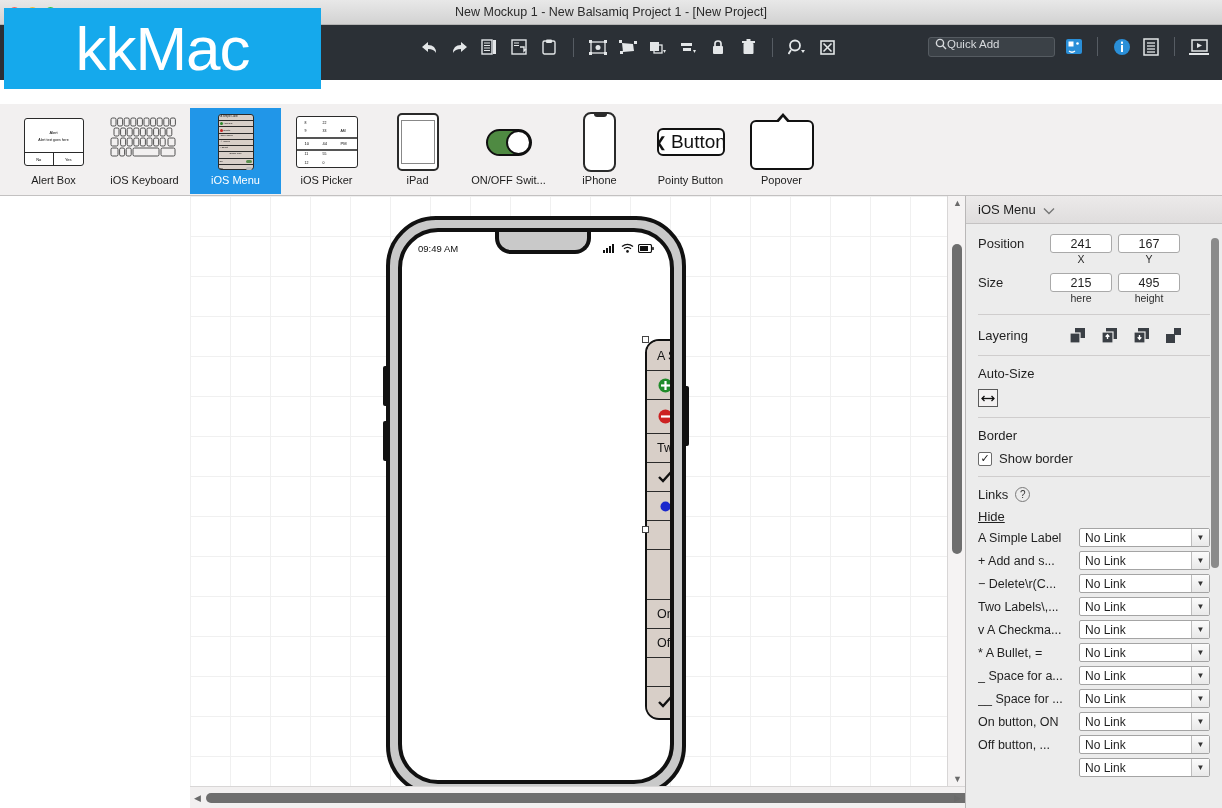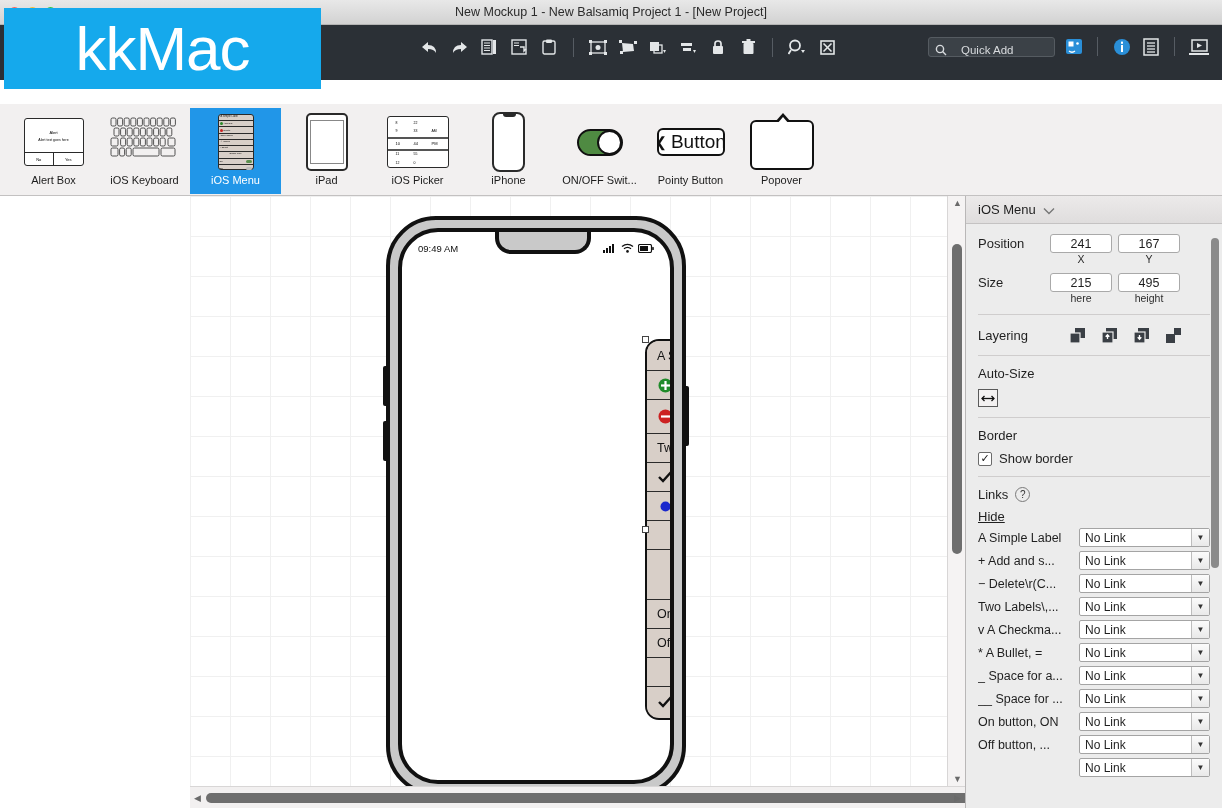--- a/index.html
+++ b/index.html
@@ -31,21 +31,21 @@
   .tbicon {
     width: 22px; height: 22px; display: flex; align-items: center; justify-content: center;
     color: #e3e6e8;
   }
   .tbsep { width: 1px; height: 19px; background: #565c63; margin: 0 5px; }
 
   .qa-wrap { position: absolute; right: 13px; top: 11px; display: flex; align-items: center; gap: 8px; }
   .quickadd {
     width: 127px; height: 20px; border-radius: 3px;
     background: #3b4147; border: 1px solid #555b61;
-    display: flex; align-items: flex-end; padding-left: 6px; gap: 14px;
+    display: flex; align-items: flex-start; padding-left: 6px; gap: 0;
   }
   .quickadd .qlabel { font-size: 11.5px; color: #d8dbde; }
   .qicon { width: 21px; height: 21px; display:flex; align-items:center; justify-content:center; }
 
   
   .tabsbar {
     position: absolute; left: 0; top: 80px; width: 1222px; height: 24px;
     background: #eceaea; border-bottom: 1px solid #c9c7c7;
     display: flex; align-items: center; justify-content: center; gap: 4px;
   }
@@ -484,29 +484,20 @@
               <span style="font-size:2.4px">Off</span>
               <span style="width:6px;height:3px;background:#bbb;border-radius:2px"></span>
             </div>
         </div>
       </div>
       <span class="plabel">iOS Menu</span>
     </div>
 
     <div class="pal-item">
       <div class="pthumb">
-        <div style="width:42px;height:58px;border:2.5px solid #2a2a2a;border-radius:5px;background:#fff;padding:5px 2px;">
-          <div style="width:100%;height:100%;border:1px solid #888;background:#fff"></div>
-        </div>
-      </div>
-      <span class="plabel">iPad</span>
-    </div>
-
-    <div class="pal-item">
-      <div class="pthumb">
         <div class="mini-card" style="width:62px;height:52px;position:relative;">
           <div style="position:absolute;left:0;right:0;top:20px;height:1.5px;background:#555"></div>
           <div style="position:absolute;left:0;right:0;top:32px;height:1.5px;background:#555"></div>
           <div style="position:absolute;left:8px;top:4px;font-size:3.5px">8</div>
           <div style="position:absolute;left:26px;top:4px;font-size:3.5px">22</div>
           <div style="position:absolute;left:8px;top:12px;font-size:3.5px">9</div>
           <div style="position:absolute;left:26px;top:12px;font-size:3.5px">33</div>
           <div style="position:absolute;left:44px;top:12px;font-size:3.5px">AM</div>
           <div style="position:absolute;left:8px;top:24px;font-size:4px">10</div>
           <div style="position:absolute;left:26px;top:24px;font-size:4px">44</div>
@@ -515,34 +506,43 @@
           <div style="position:absolute;left:26px;top:35px;font-size:3.5px">55</div>
           <div style="position:absolute;left:8px;top:44px;font-size:3.5px">12</div>
           <div style="position:absolute;left:26px;top:44px;font-size:3.5px">0</div>
         </div>
       </div>
       <span class="plabel">iOS Picker</span>
     </div>
 
     <div class="pal-item">
       <div class="pthumb">
-        <div style="width:33px;height:60px;border:2px solid #2a2a2a;border-radius:8px;background:#fff;position:relative;">
-          <div style="position:absolute;left:9px;top:-1px;width:13px;height:4px;background:#2a2a2a;border-radius:0 0 3px 3px"></div>
-        </div>
-      </div>
-      <span class="plabel">iPhone</span>
+        <div style="width:42px;height:58px;border:2.5px solid #2a2a2a;border-radius:5px;background:#fff;padding:5px 2px;">
+          <div style="width:100%;height:100%;border:1px solid #888;background:#fff"></div>
+        </div>
+      </div>
+      <span class="plabel">iPad</span>
     </div>
 
     <div class="pal-item">
       <div class="pthumb">
         <div style="width:46px;height:27px;border:2px solid #111;border-radius:14px;background:#4f8a42;position:relative;">
           <div style="position:absolute;right:-1px;top:-1px;width:25px;height:25px;border:2px solid #111;border-radius:50%;background:#fff"></div>
         </div>
       </div>
       <span class="plabel">ON/OFF Swit...</span>
+    </div>
+
+    <div class="pal-item">
+      <div class="pthumb">
+        <div style="width:33px;height:60px;border:2px solid #2a2a2a;border-radius:8px;background:#fff;position:relative;">
+          <div style="position:absolute;left:9px;top:-1px;width:13px;height:4px;background:#2a2a2a;border-radius:0 0 3px 3px"></div>
+        </div>
+      </div>
+      <span class="plabel">iPhone</span>
     </div>
 
     <div class="pal-item">
       <div class="pthumb">
         <div style="width:68px;height:28px;border:2px solid #111;border-radius:6px;background:#fff;display:flex;align-items:center;justify-content:center;gap:4px;">
           <span style="font-size:14px;color:#111">❮</span>
           <span style="font-size:19px;color:#111">Button</span>
         </div>
       </div>
       <span class="plabel">Pointy Button</span>

